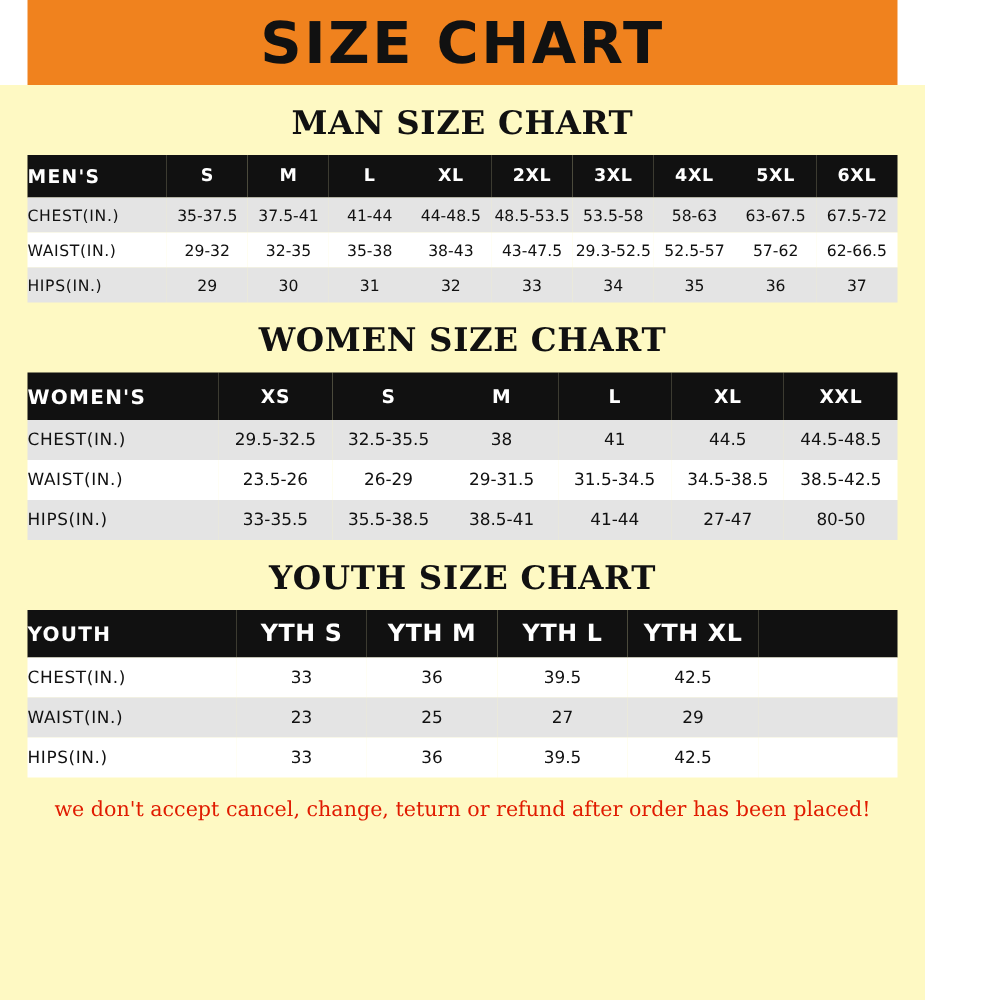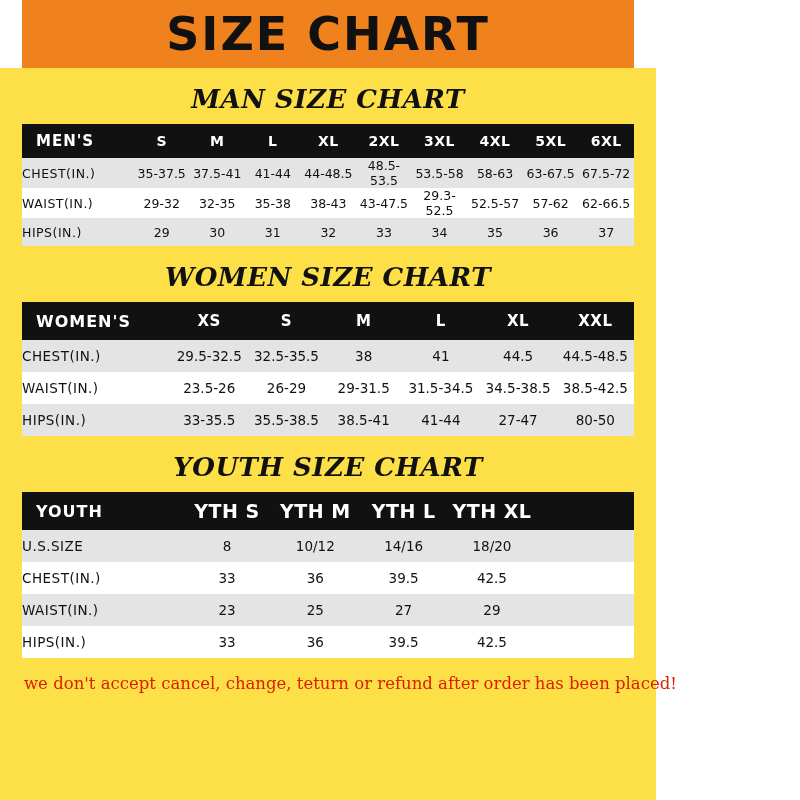--- a/index.html
+++ b/index.html
@@ -8,23 +8,23 @@
   }
   body {
     width: 800px;
     height: 800px;
     background: #ffffff;
     font-family: "DejaVu Sans", sans-serif;
     overflow: hidden;
   }
   .page {
     position: relative;
-    width: 656px;
+    width: 740px;
     height: 800px;
-    background: #fde047;
+    background: #fef9c3;
     box-sizing: border-box;
   }
   
   .header-band {
     position: relative;
     height: 68px;
     background: #f0821e;
     display: flex;
     align-items: center;
     justify-content: center;
@@ -59,21 +59,20 @@
     box-sizing: border-box;
   }
   .section-title {
     text-align: center;
     font-family: "DejaVu Serif", serif;
     font-weight: bold;
     font-size: 26px;
     letter-spacing: 0.5px;
     color: #111111;
     margin: 16px 0 10px 0;
-    font-style: italic;
   }
 
   table.size-table {
     width: 100%;
     border-collapse: collapse;
     table-layout: fixed;
   }
   table.size-table th,
   table.size-table td {
     text-align: center;
@@ -87,21 +86,20 @@
   table.size-table thead th {
     background: #111111;
     color: #ffffff;
     font-size: 14px;
     font-weight: bold;
     height: 34px;
     letter-spacing: 0.5px;
   }
   table.size-table thead th.row-head {
     text-align: left;
-    padding-left: 14px;
     font-size: 15px;
     letter-spacing: 1px;
   }
   table.size-table tbody tr.band-light td {
     background: #e4e4e4;
   }
   table.size-table tbody tr.band-white td {
     background: #ffffff;
   }
   table.size-table tbody td.row-head {
@@ -256,28 +254,20 @@
         <tr>
           <th class="row-head" style="width:24%">YOUTH</th>
           <th>YTH S</th>
           <th>YTH M</th>
           <th>YTH L</th>
           <th>YTH XL</th>
           <th style="width:16%"></th>
         </tr>
       </thead>
       <tbody>
-        <tr class="band-light">
-          <td class="row-head">U.S.SIZE</td>
-          <td>8</td>
-          <td>10/12</td>
-          <td>14/16</td>
-          <td>18/20</td>
-          <td></td>
-        </tr>
         <tr class="band-white">
           <td class="row-head">CHEST(IN.)</td>
           <td>33</td>
           <td>36</td>
           <td>39.5</td>
           <td>42.5</td>
           <td></td>
         </tr>
         <tr class="band-light">
           <td class="row-head">WAIST(IN.)</td>

